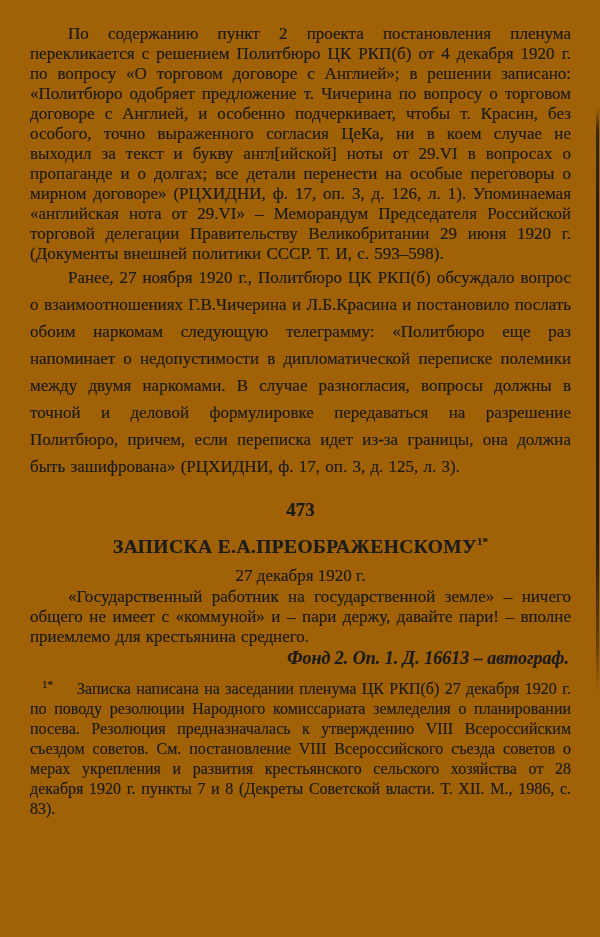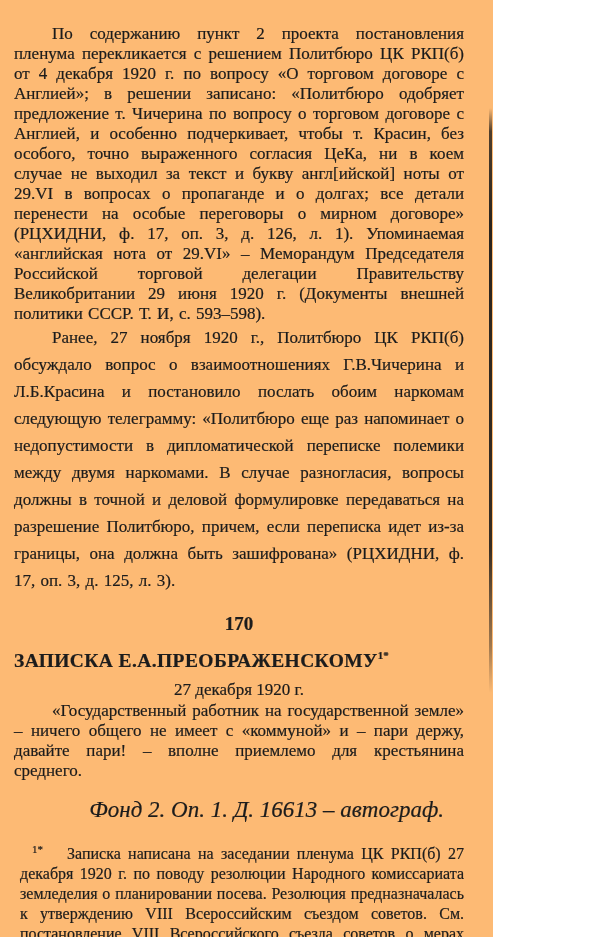--- a/index.html
+++ b/index.html
@@ -2,29 +2,29 @@
 <html lang="ru"><head>
 <meta charset="utf-8">
 <style>
   html, body {
     margin: 0;
     padding: 0;
     background: #ffffff;
   }
   .page {
     position: relative;
-    width: 493px;
+    width: 600px;
     height: 937px;
-    background: #fdba74;
+    background: #a16207;
     overflow: hidden;
     font-family: "Liberation Serif", "DejaVu Serif", serif;
     color: #1c1c1c;
     -webkit-text-stroke: 0.2px #1c1c1c;
     box-sizing: border-box;
-    padding: 24px 29px 0 14px;
+    padding: 24px 29px 0 30px;
   }
   .para {
     margin: 0;
     font-size: 17px;
     line-height: 20px;
     text-align: justify;
     text-indent: 38px;
     word-spacing: 1px;
   }
   .para-2 {
@@ -32,48 +32,49 @@
   }
   .doc-number {
     margin-top: 19px;
     text-align: center;
     font-weight: bold;
     font-size: 19px;
     line-height: 22px;
   }
   .doc-title {
     margin: 8px 0 4px 0;
-    text-align: left;
+    text-align: center;
     font-weight: bold;
     font-size: 19.5px;
     line-height: 24px;
     letter-spacing: 0.4px;
   }
   .doc-title sup, .footnote sup {
     font-size: 11px;
     letter-spacing: 0;
   }
   .doc-date {
     margin-top: 6px;
     text-align: center;
     font-size: 17px;
     line-height: 22px;
   }
   .doc-body {
   }
   .source-line {
-    margin: 18px;
+    margin: 0;
     font-style: italic;
-    font-size: 23px;
+    font-size: 18px;
     line-height: 22px;
     text-align: right;
     padding-right: 2px;
+    font-weight: bold;
   }
   .footnote {
-    margin: 5px 0 0 6px;
+    margin: 5px 0 0 0;
     font-size: 16px;
     line-height: 20px;
     text-align: justify;
     word-spacing: 0.5px;
   }
   .footnote .fn-indent {
     display: inline-block;
     width: 12px;
   }
   .footnote sup {
@@ -97,21 +98,21 @@
 </style>
 </head>
 <body>
 
 <div class="page">
 
   <p class="para">По содержанию пункт 2 проекта постановления пленума перекликается с решением Политбюро ЦК РКП(б) от 4 декабря 1920 г. по вопросу «О торговом договоре с Англией»; в решении записано: «Политбюро одобряет предложение т. Чичерина по вопросу о торговом договоре с Англией, и особенно подчеркивает, чтобы т. Красин, без особого, точно выраженного согласия ЦеКа, ни в коем случае не выходил за текст и букву англ[ийской] ноты от 29.VI в вопросах о пропаганде и о долгах; все детали перенести на особые переговоры о мирном договоре» (РЦХИДНИ, ф. 17, оп. 3, д. 126, л. 1). Упоминаемая «английская нота от 29.VI» – Меморандум Председателя Российской торговой делегации Правительству Великобритании 29 июня 1920 г. (Документы внешней политики СССР. Т. И, с. 593–598).</p>
 
   <p class="para para-2">Ранее, 27 ноября 1920 г., Политбюро ЦК РКП(б) обсуждало вопрос о взаимоотношениях Г.В.Чичерина и Л.Б.Красина и постановило послать обоим наркомам следующую телеграмму: «Политбюро еще раз напоминает о недопустимости в дипломатической переписке полемики между двумя наркомами. В случае разногласия, вопросы должны в точной и деловой формулировке передаваться на разрешение Политбюро, причем, если переписка идет из-за границы, она должна быть зашифрована» (РЦХИДНИ, ф. 17, оп. 3, д. 125, л. 3).</p>
 
-  <div class="doc-number">170</div>
+  <div class="doc-number">473</div>
 
   <h1 class="doc-title"><span>ЗАПИСКА Е.А.ПРЕОБРАЖЕНСКОМУ</span><sup>1*</sup></h1>
 
   <div class="doc-date">27 декабря 1920 г.</div>
 
   <p class="para doc-body">«Государственный работник на государственной земле» – ничего общего не имеет с «коммуной» и – пари держу, давайте пари! – вполне приемлемо для крестьянина среднего.</p>
 
   <p class="source-line">Фонд 2. Оп. 1. Д. 16613 – автограф.</p>
 
   <p class="footnote"><span class="fn-indent"></span><sup>1*</sup><span>Записка написана на заседании пленума ЦК РКП(б) 27 декабря 1920  г. по поводу резолюции Народного комиссариата земледелия о планировании посева. Резолюция предназначалась к утверждению VIII Всероссийским съездом советов. См. постановление VIII Всероссийского съезда советов о мерах укрепления и развития крестьянского сельского хозяйства от 28 декабря 1920 г. пункты 7 и 8 (Декреты Советской власти. Т. XII. М., 1986, с. 83).</span></p>

